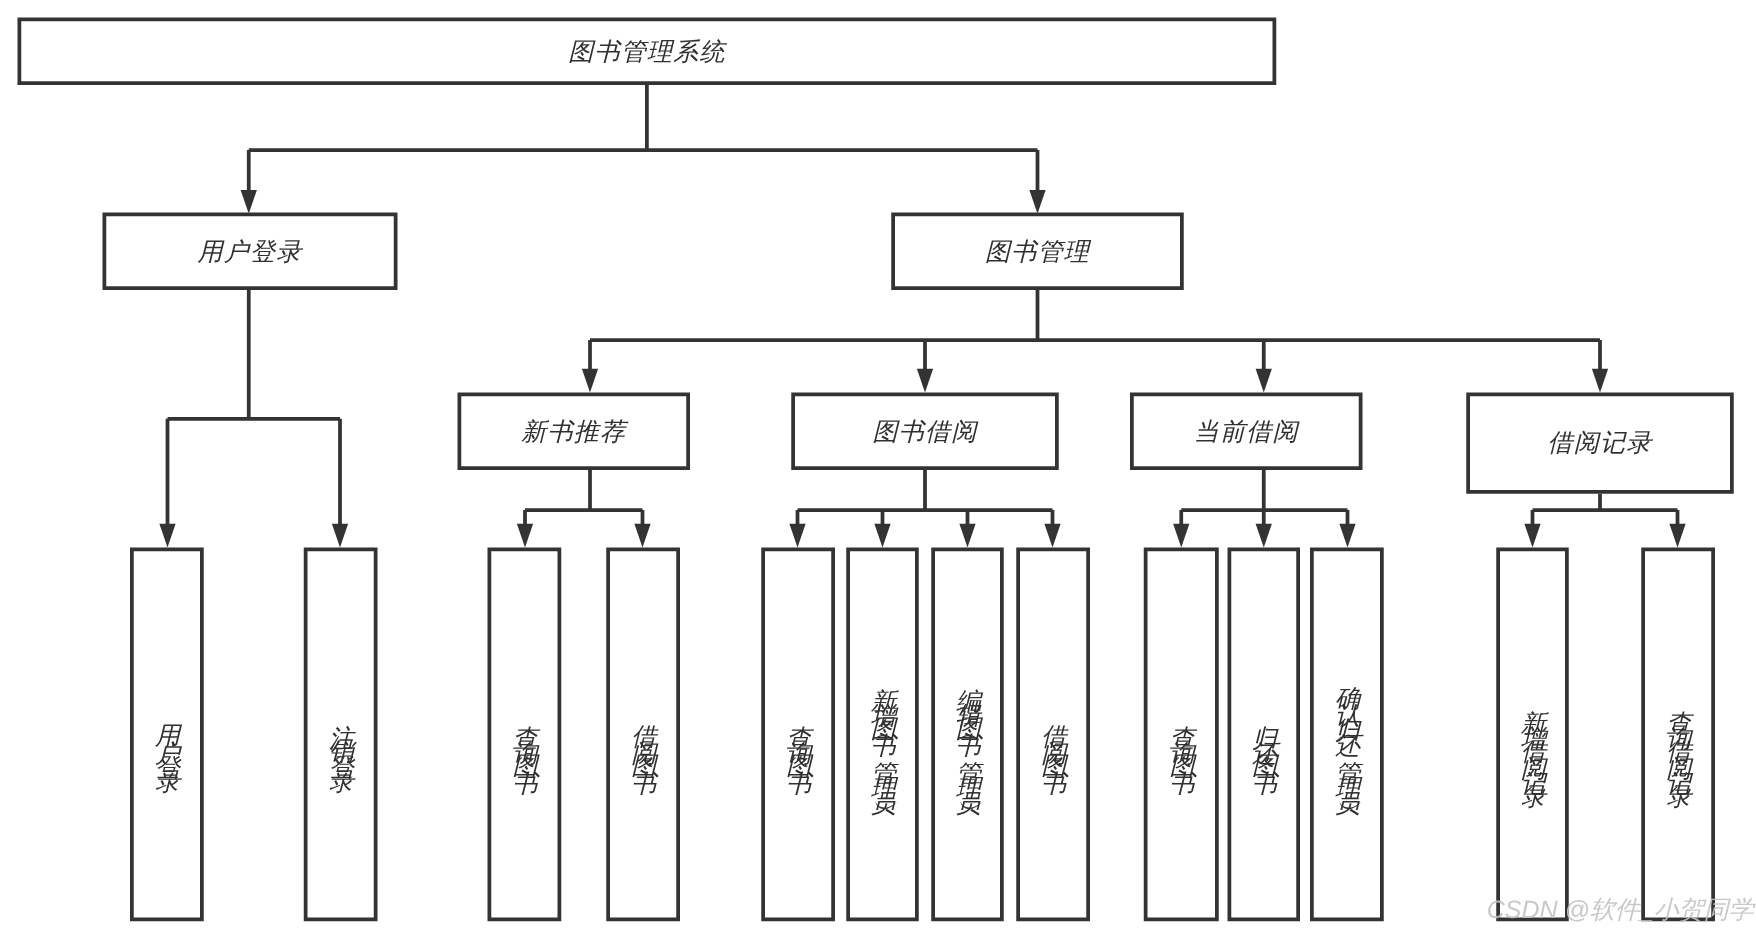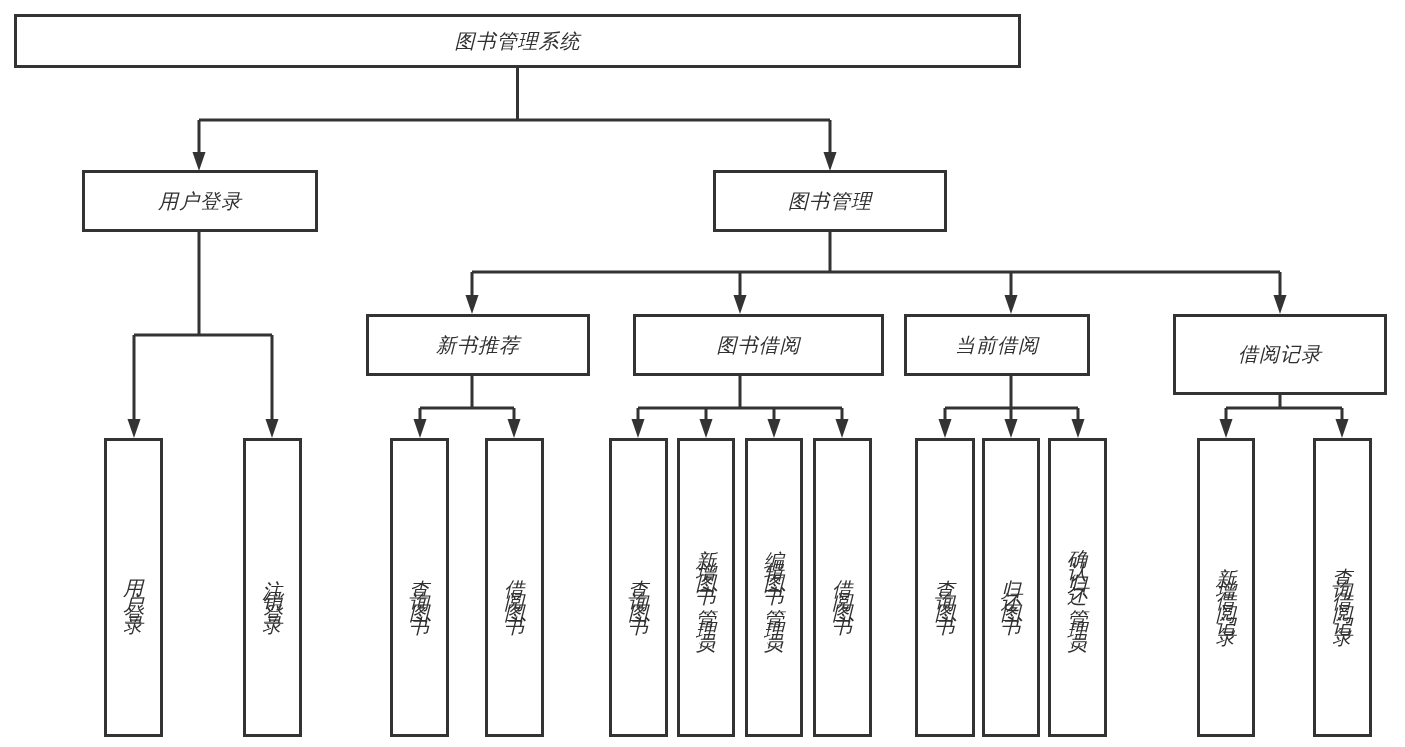--- a/index.html
+++ b/index.html
@@ -94,22 +94,22 @@
       <polygon points="1219.5,419 1232.5,419 1226,438"></polygon>
       <polygon points="1335.5,419 1348.5,419 1342,438"></polygon>
     </g>
   </svg>
 
   <div class="hbox" style="left:14px;top:14px;width:1007px;height:54px">图书管理系统</div>
 
   <div class="hbox" style="left:82px;top:170px;width:236px;height:62px">用户登录</div>
   <div class="hbox" style="left:713px;top:170px;width:234px;height:62px">图书管理</div>
 
-  <div class="hbox" style="left:366px;top:314px;width:224px;height:62px">新书推荐</div>
-  <div class="hbox" style="left:633px;top:314px;width:251px;height:62px">图书借阅</div>
+  <div class="hbox" style="left:366px;top:314px;width:186px;height:62px">新书推荐</div>
+  <div class="hbox" style="left:633px;top:314px;width:214px;height:62px">图书借阅</div>
   <div class="hbox" style="left:904px;top:314px;width:186px;height:62px">当前借阅</div>
   <div class="hbox" style="left:1173px;top:314px;width:214px;height:81px">借阅记录</div>
 
   <div class="vbox" style="left:104px;width:59px">
     <span class="vtext">用户登录</span>
   </div>
   <div class="vbox" style="left:243px;width:59px">
     <span class="vtext">注销登录</span>
   </div>
 
@@ -143,13 +143,14 @@
     <span class="vtext">确认归还（管理员）</span>
   </div>
 
   <div class="vbox" style="left:1197px;width:58px">
     <span class="vtext">新增借阅记录</span>
   </div>
   <div class="vbox" style="left:1313px;width:59px">
     <span class="vtext">查询借阅记录</span>
   </div>
 
+  <div class="watermark">CSDN @软件_小贺同学</div>
 </div>
 
 </body></html>

